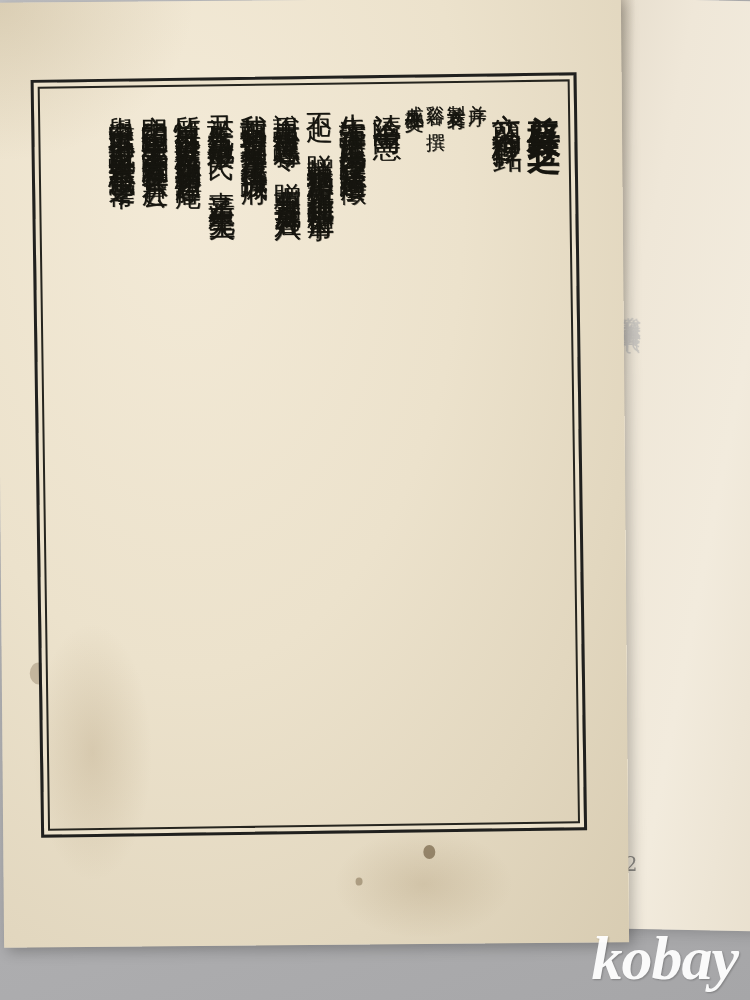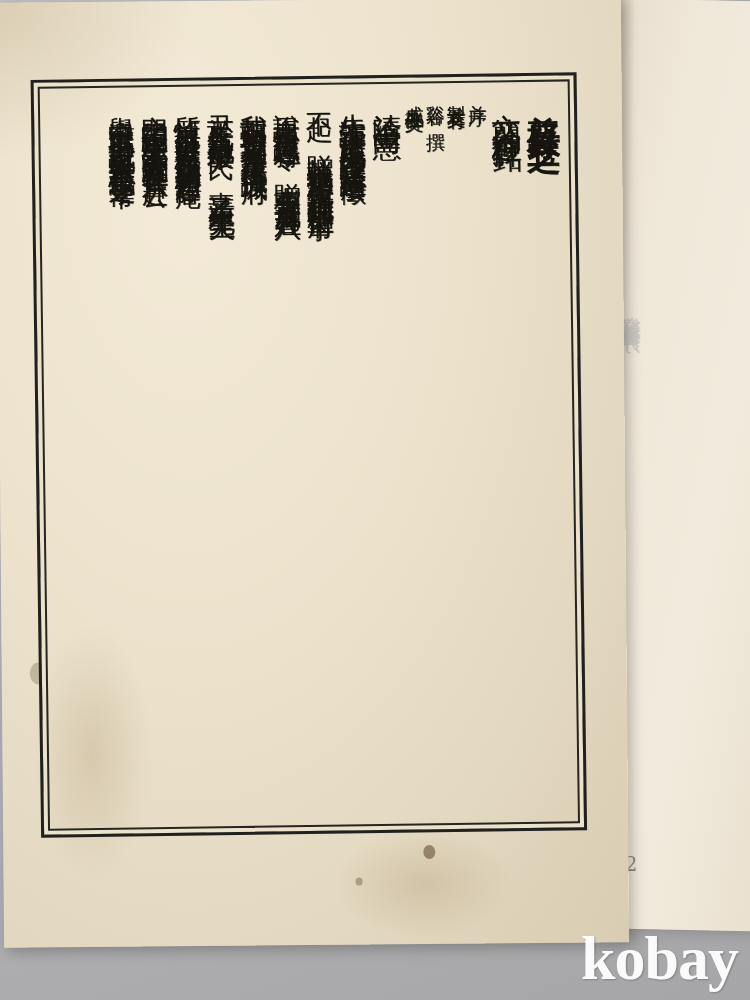--- a/index.html
+++ b/index.html
@@ -80,21 +80,21 @@
   }
   .col.title{font-size:33px;letter-spacing:6px;font-weight:bold;}
   .col.sub{font-size:19px;letter-spacing:2px;}
   .dual{display:flex;flex-direction:row-reverse;}
   .dual .col{padding:0 1px;}
 
   
   .wm{
     position:absolute;right:12px;bottom:6px;
     font-family:"Liberation Serif", serif;
-    font-weight:bold;
+    font-weight:bold;font-style:italic;
     font-size:62px;letter-spacing:-1px;
     color:#ffffff;opacity:.95;
     text-shadow:1px 1px 2px rgba(0,0,0,.25);
     text-align:right;
   }
   .pagemark{
     position:absolute;left:612px;top:852px;
     font-size:20px;color:#4a4a4a;opacity:.6;
     font-family:"DejaVu Serif",serif;
   }

